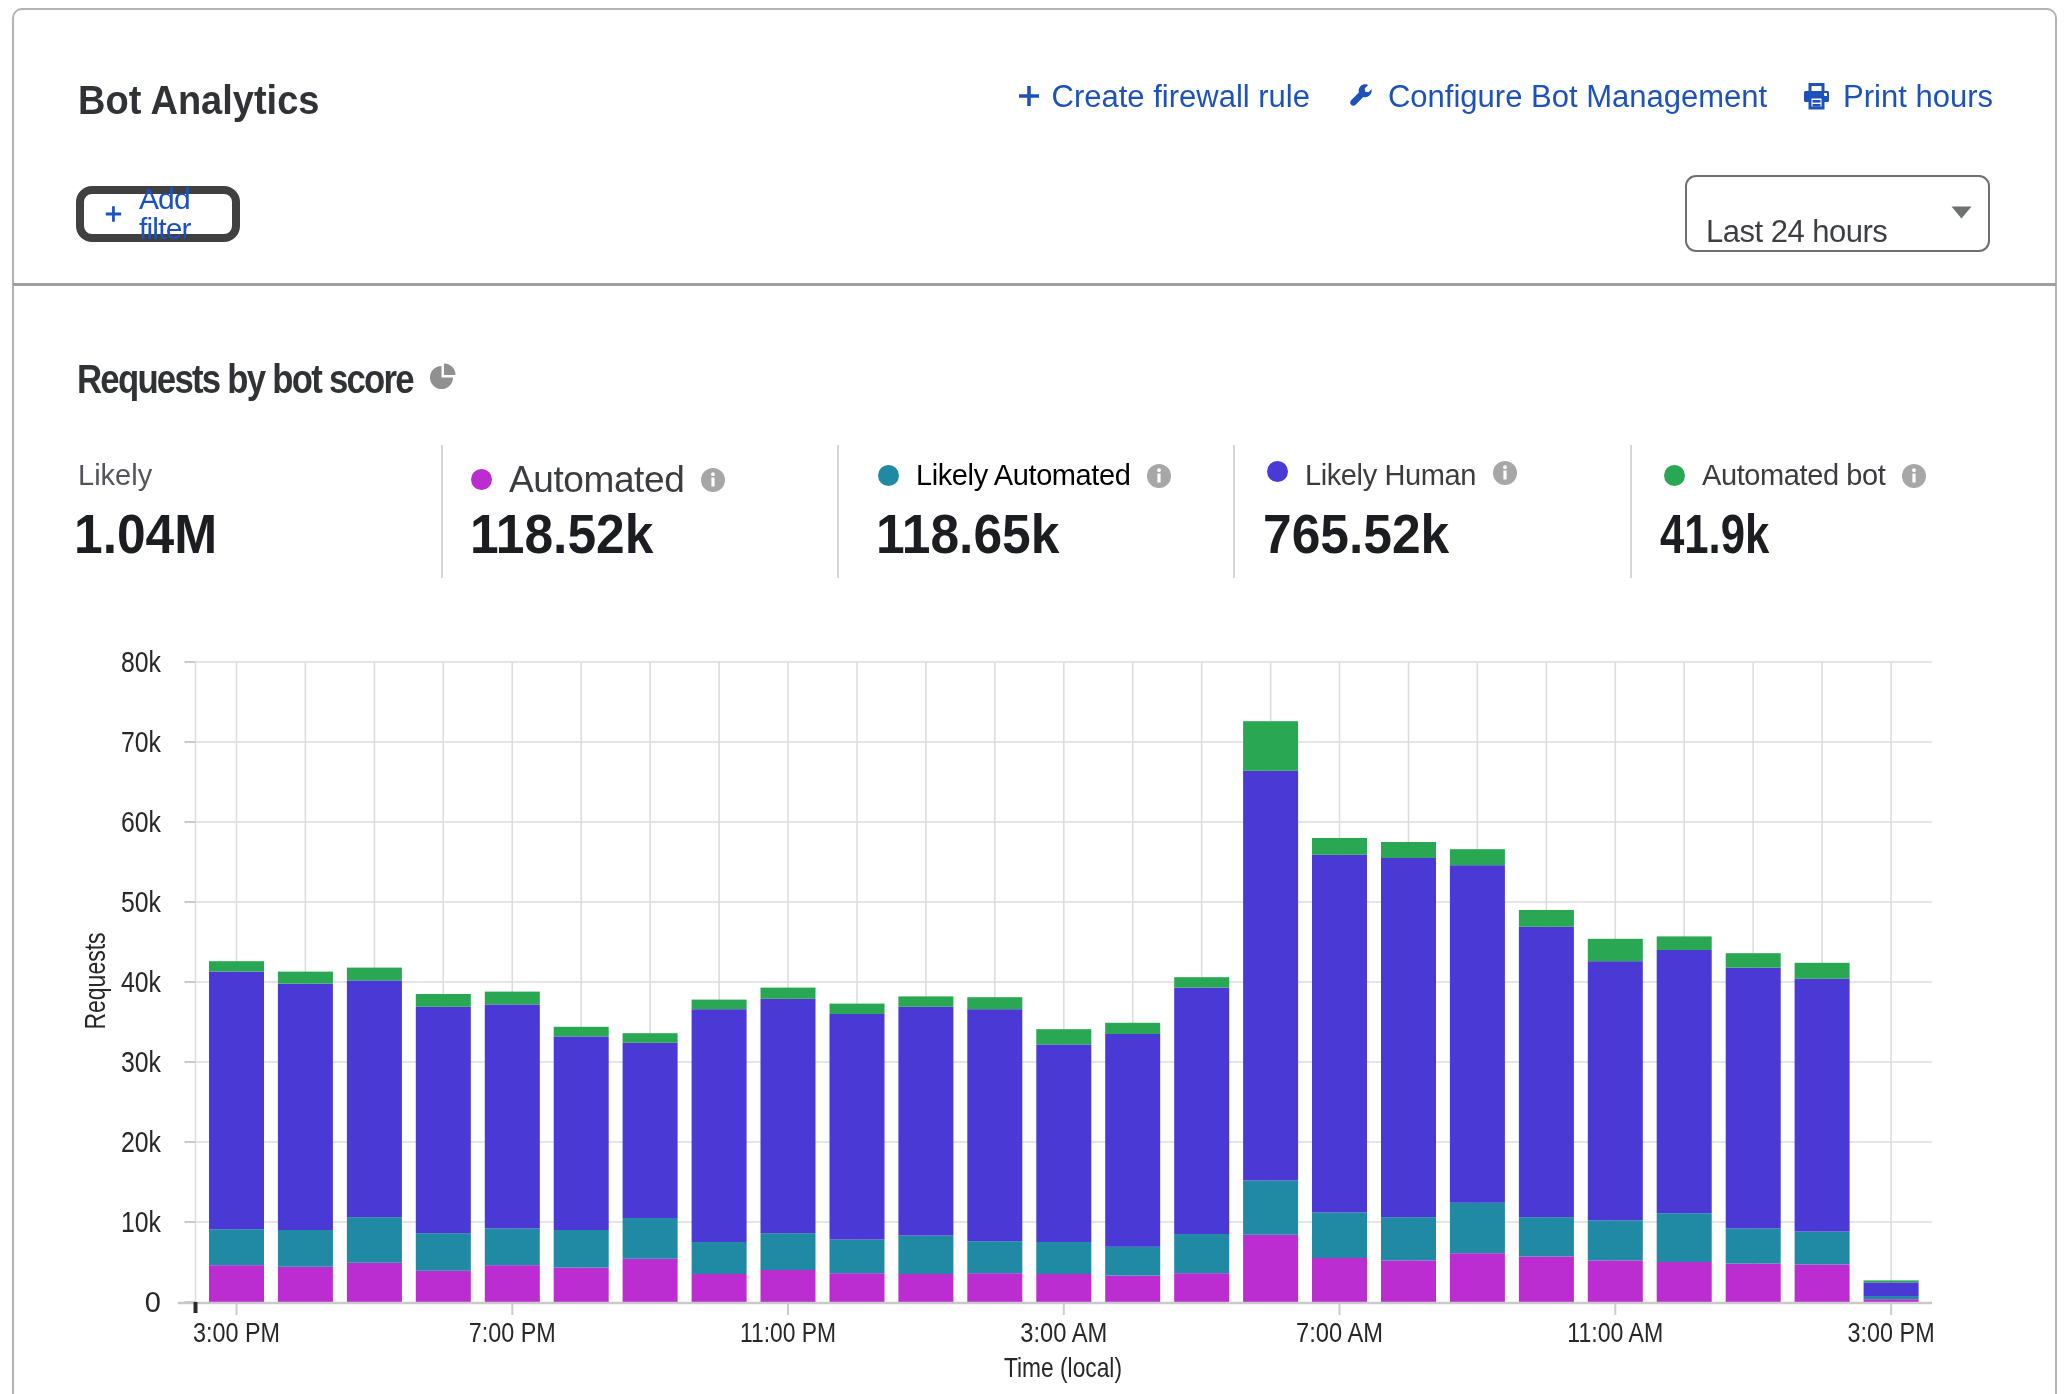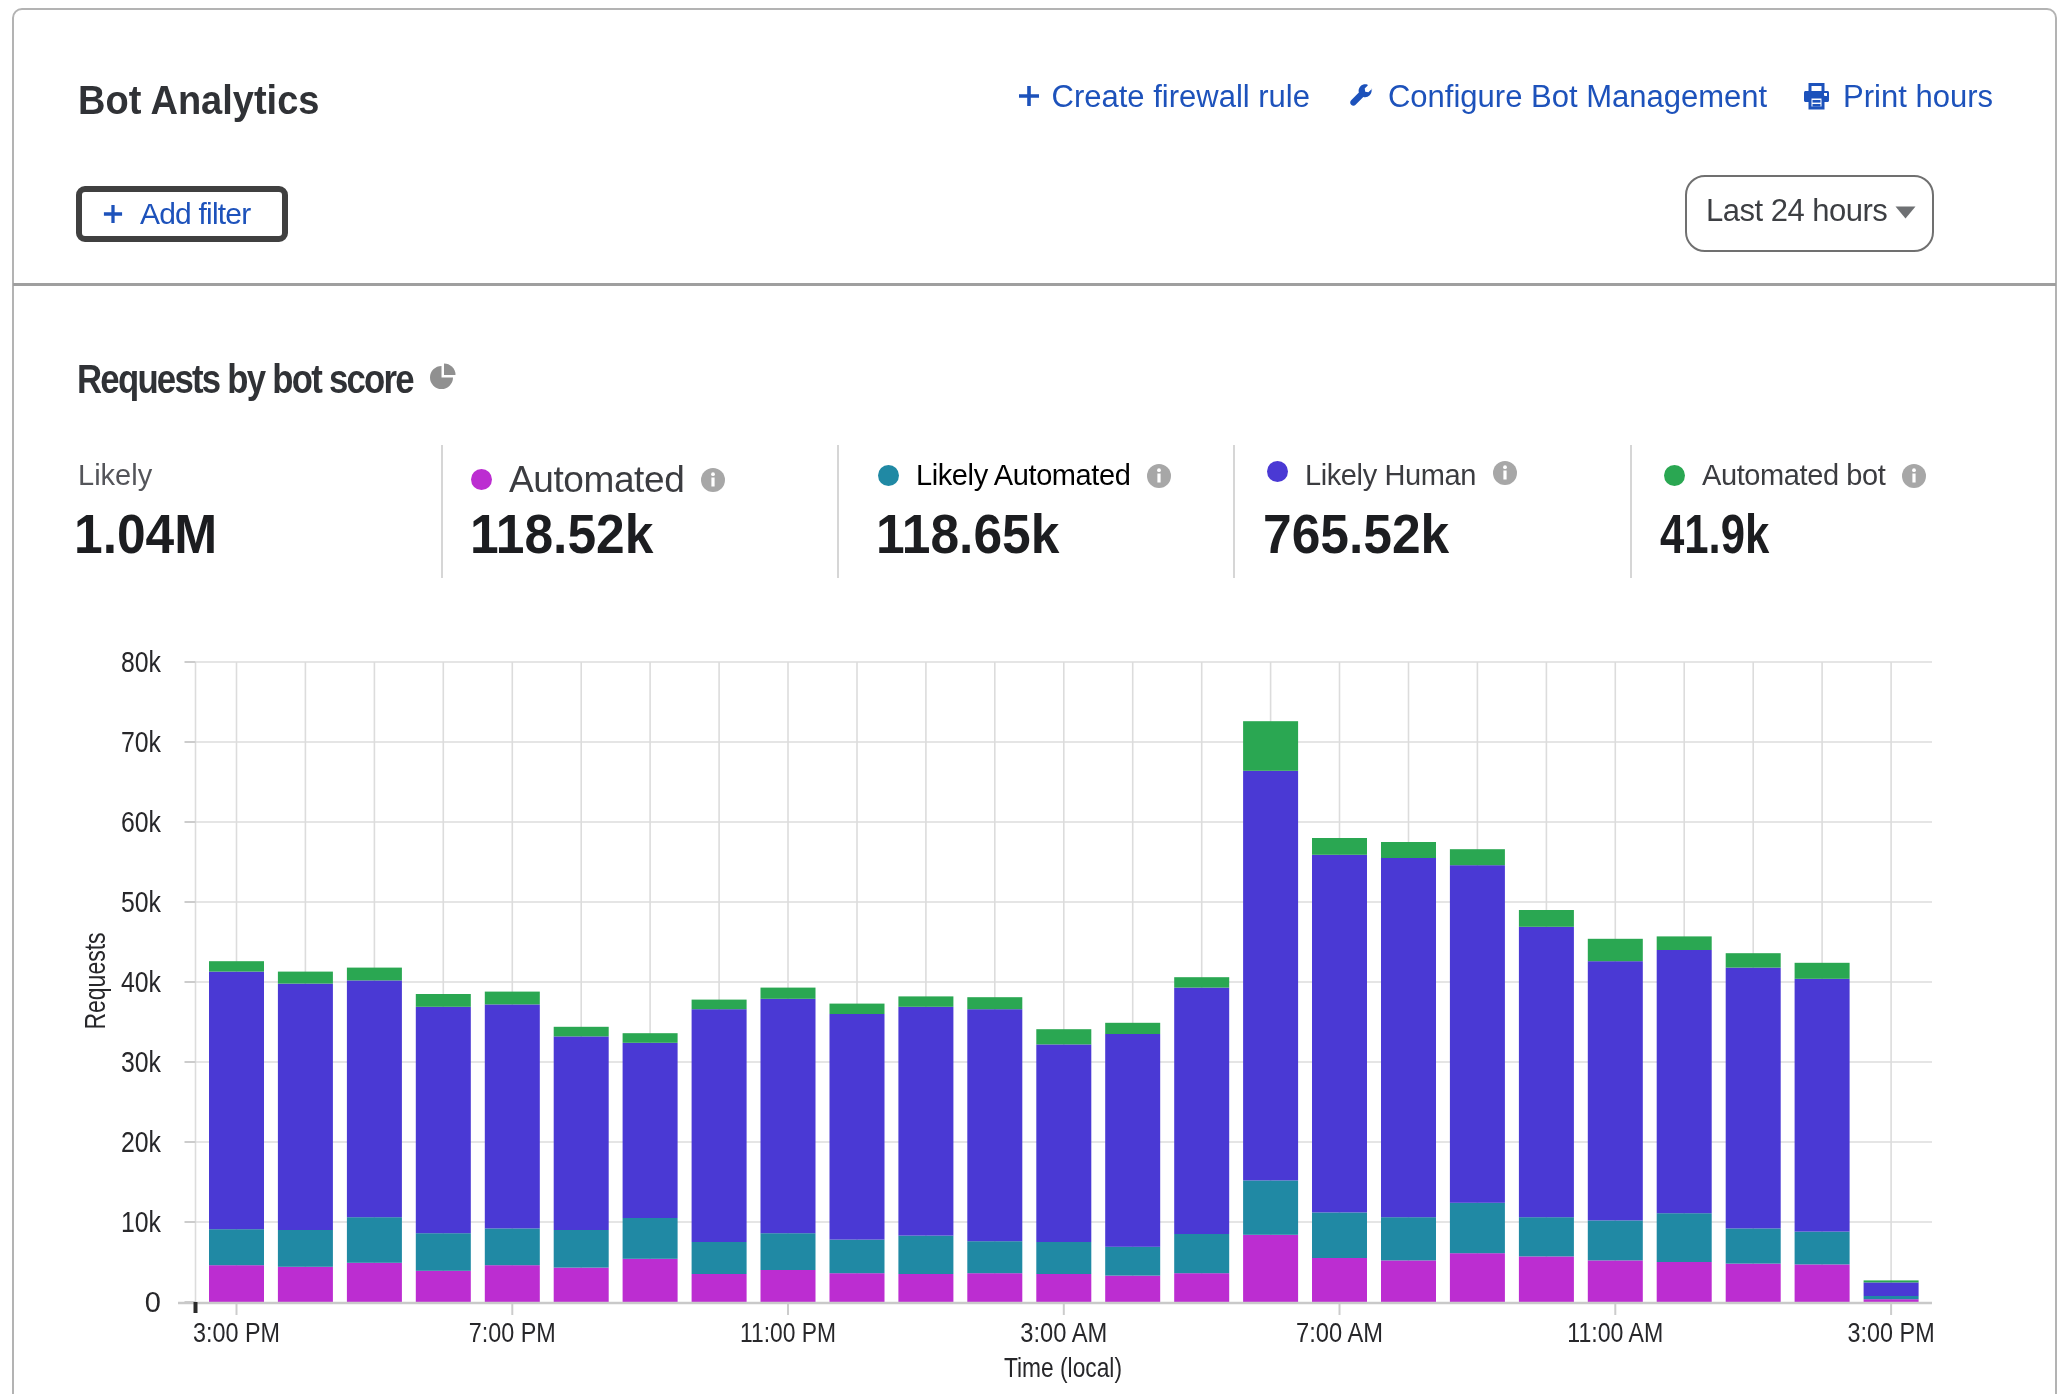--- a/index.html
+++ b/index.html
@@ -26,28 +26,28 @@
     <rect x="7" y="1.5" width="13" height="8" fill="none" stroke="#1d52bb" stroke-width="3"></rect>
     <path d="M2.5 8h22c.8 0 1.5.7 1.5 1.5v8c0 .8-.7 1.5-1.5 1.5h-22c-.8 0-1.5-.7-1.5-1.5v-8C1 8.7 1.7 8 2.5 8z" fill="#1d52bb"></path>
     <rect x="21" y="10" width="3" height="3" fill="#fff"></rect>
     <rect x="7" y="14" width="13" height="11" fill="#fff" stroke="#1d52bb" stroke-width="3"></rect>
     <rect x="9.5" y="17" width="8" height="2.6" fill="#1d52bb"></rect>
     <rect x="9.5" y="21" width="8" height="2.6" fill="#1d52bb"></rect>
   </svg>
   <span>Print hours</span>
 </div>
 
-<div class="abs" style="left:76px;top:186px;width:212px;height:56px;border:6px solid #404040;border-radius:9px;display:flex;align-items:center;padding-left:21px">
+<div class="abs" style="left:76px;top:186px;width:164px;height:56px;border:8px solid #404040;border-radius:16px;display:flex;align-items:center;padding-left:21px">
   <svg width="20" height="20" viewBox="0 0 22 22" style="margin-right:17px">
       <path d="M9.2 1h3.6v8.2H21v3.6h-8.2V21H9.2v-8.2H1V9.2h8.2z" fill="#1d52bb"></path>
     </svg>
   <span style="color:#1d52bb;font-size:30px;line-height:1;letter-spacing:-0.8px">Add filter</span>
 </div>
 
-<div class="abs" style="left:1685px;top:175px;width:249px;height:77px;border:2px solid #707070;border-radius:20px;display:flex;align-items:center;padding-left:19px">
+<div class="abs" style="left:1685px;top:175px;width:305px;height:77px;border:2px solid #707070;border-radius:11px;display:flex;align-items:flex-end;padding-left:19px">
   <span style="font-size:31px;color:#3d3f43;line-height:1;position:relative;top:-3px;letter-spacing:-0.5px">Last 24 hours</span>
   <svg width="21" height="13" viewBox="0 0 21 13" style="position:absolute;right:16px;top:29px">
       <path d="M0.5 0.5h20L10.5 12.5z" fill="#6e7073"></path>
     </svg>
 </div>
 
 <div class="abs" style="left:77px;top:359px;font-size:40px;font-weight:700;color:#303236;line-height:1;letter-spacing:-2px;transform:scaleX(.868);transform-origin:left">Requests by bot score</div>
 <svg class="abs" style="left:429px;top:363px" width="27" height="27" viewBox="0 0 27 27">
   <path d="M12.5 3 A11.5 11.5 0 1 0 24 14.5 L12.5 14.5 Z" fill="#909090"></path>
   <path d="M15 0.5 A11.5 11.5 0 0 1 26.5 12 L15 12 Z" fill="#909090"></path>

